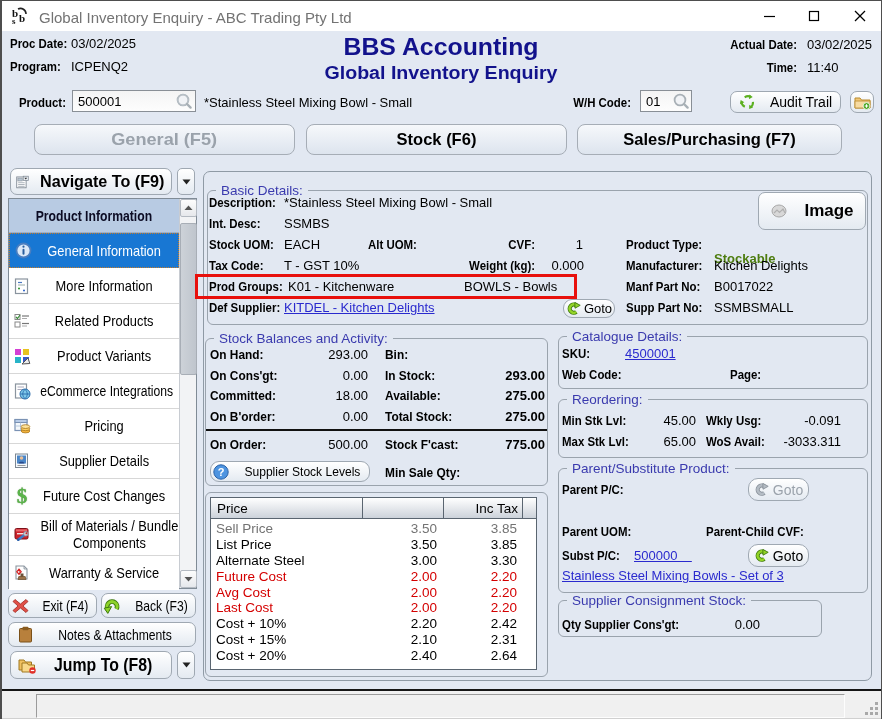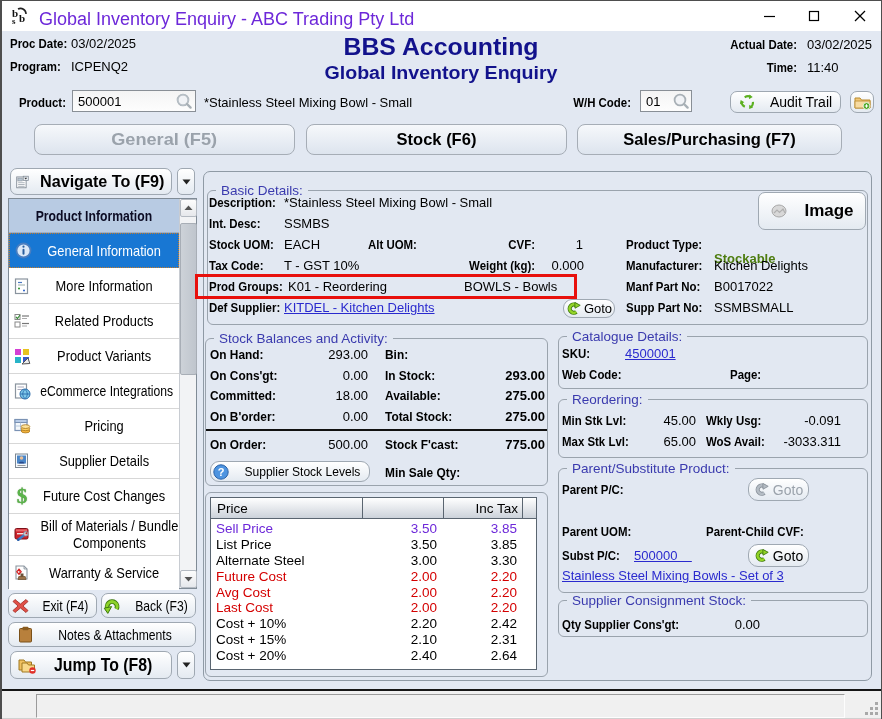--- a/index.html
+++ b/index.html
@@ -2,21 +2,21 @@
 <html><head>
 <meta charset="utf-8">
 <style>
 * { margin:0; padding:0; box-sizing:border-box; }
 html,body { width:882px; height:719px; overflow:hidden; }
 body { font-family:"Liberation Sans", sans-serif; font-size:13px; color:#000; position:relative; background:#e2e8f2; }
 .abs { position:absolute; }
 .b { font-weight:bold; }
 .win-frame { position:absolute; inset:0; border-left:2px solid #4e4e4e; border-right:1px solid #4e4e4e; border-top:1px solid #4e4e4e; pointer-events:none; z-index:99; }
 .titlebar { position:absolute; left:2px; top:1px; width:879px; height:30px; background:#fff; }
-.title-text { position:absolute; left:37px; top:8px; font-size:18px; color:#6d28d9; }
+.title-text { position:absolute; left:37px; top:8px; font-size:15px; color:#737373; }
 .grp { position:absolute; border:1px solid #9aa3ad; border-radius:6px; }
 .gtitle { position:absolute; top:-8px; left:8px; background:#e2e8f2; padding:0 5px; color:#3a3aae; font-size:13.5px; white-space:nowrap; }
 .lbl { position:absolute; font-weight:bold; white-space:nowrap; transform:scaleX(0.88); transform-origin:0 50%; }
 .lbl.ra { transform-origin:100% 50%; }
 .val { position:absolute; white-space:nowrap; }
 .ra { text-align:right; }
 .btn { position:absolute; display:flex; align-items:center; justify-content:center; background:linear-gradient(#ffffff,#e4eaf1); border:1px solid #9fa8b2; border-radius:7px; white-space:nowrap; }
 .link { color:#2a2ace; text-decoration:underline; white-space:nowrap; position:absolute; }
 .tab { position:absolute; top:124px; height:31px; display:flex; align-items:center; justify-content:center; background:linear-gradient(#f6f8fb,#dde4ee); border:1px solid #a6adb6; border-radius:8px; font-size:16.5px; font-weight:bold; }
 .item { position:absolute; left:0; width:170px; display:flex; align-items:center; border-bottom:1px solid #d7d7d7; background:#fff; }
@@ -309,21 +309,21 @@
 <div class="lbl" style="left:209px;top:237px;">Stock UOM:</div>
 <div class="val" style="left:284px;top:237px;">EACH</div>
 <div class="lbl" style="left:368px;top:237px;">Alt UOM:</div>
 <div class="lbl ra" style="left:435px;top:237px;width:100px;">CVF:</div>
 <div class="val ra" style="left:483px;top:237px;width:100px;">1</div>
 <div class="lbl" style="left:209px;top:258px;">Tax Code:</div>
 <div class="val" style="left:284px;top:258px;">T - GST 10%</div>
 <div class="lbl ra" style="left:435px;top:258px;width:100px;">Weight (kg):</div>
 <div class="val ra" style="left:484px;top:258px;width:100px;">0.000</div>
 <div class="lbl" style="left:209px;top:279px;">Prod Groups:</div>
-<div class="val" style="left:288px;top:279px;">K01 - Reordering</div>
+<div class="val" style="left:288px;top:279px;">K01 - Kitchenware</div>
 <div class="val" style="left:464px;top:279px;">BOWLS - Bowls</div>
 <div class="abs" style="left:195px;top:274px;width:382px;height:25px;border:3px solid #e8100c;z-index:5;"></div>
 <div class="lbl" style="left:209px;top:300px;">Def Supplier:</div>
 <a class="link" style="left:284px;top:300px;">KITDEL - Kitchen Delights</a>
 <div class="btn" style="left:563px;top:299px;width:52px;height:19px;font-size:13px;border-radius:9px;">
   <svg width="15" height="13" viewBox="0 0 15 13" style="margin-right:3px;">
       <path d="M10.3 9.9 A4.1 4.1 0 1 1 10.3 3.4" fill="none" stroke="#3f7a0e" stroke-width="4.2"></path>
       <path d="M10.3 9.9 A4.1 4.1 0 1 1 10.3 3.4" fill="none" stroke="#93d428" stroke-width="2.4"></path>
       <path d="M8.8 0.4 L14.2 3.3 L9 6.2 z" fill="#93d428" stroke="#3f7a0e" stroke-width="0.9"></path>
     </svg>
@@ -380,21 +380,21 @@
 <div class="grp" style="left:205px;top:492px;width:343px;height:185px;"></div>
 <div class="abs" style="left:210px;top:497px;width:327px;height:173px;background:#fff;border:1px solid #5a6570;">
   <div class="abs" style="left:0;top:0;width:325px;height:21px;background:linear-gradient(#ffffff,#ccd2da);border-bottom:1px solid #5a6570;"></div>
   <div class="abs" style="left:6px;top:3px;font-size:13.5px;">Price</div>
   <div class="abs ra" style="left:132px;top:3px;width:175px;font-size:13.5px;">Inc Tax</div>
   <div class="abs" style="left:151px;top:0;width:1px;height:21px;background:#5a6570;"></div>
   <div class="abs" style="left:232px;top:0;width:1px;height:21px;background:#5a6570;"></div>
   <div class="abs" style="left:311px;top:0;width:1px;height:21px;background:#5a6570;"></div>
 </div>
 <div class="abs" style="left:210px;top:521px;width:327px;font-size:13.5px;">
-  <div style="position:relative;height:15.9px;color:#6d28d9;">
+  <div style="position:relative;height:15.9px;color:#737373;">
       <span style="position:absolute;left:6px;">Sell Price</span>
       <span class="ra" style="position:absolute;left:52px;width:175px;">3.50</span>
       <span class="ra" style="position:absolute;left:132px;width:175px;">3.85</span>
     </div>
   <div style="position:relative;height:15.9px;">
       <span style="position:absolute;left:6px;">List Price</span>
       <span class="ra" style="position:absolute;left:52px;width:175px;">3.50</span>
       <span class="ra" style="position:absolute;left:132px;width:175px;">3.85</span>
     </div>
   <div style="position:relative;height:15.9px;">
@@ -470,21 +470,21 @@
 <a class="link" style="left:634px;top:548px;">500000&nbsp;&nbsp;&nbsp;&nbsp;</a>
 <div class="btn" style="left:748px;top:544px;width:61px;height:23px;font-size:14px;border-radius:10px;">
   <svg width="15" height="13" viewBox="0 0 15 13" style="margin-right:4px;">
       <path d="M10.3 9.9 A4.1 4.1 0 1 1 10.3 3.4" fill="none" stroke="#3f7a0e" stroke-width="4.2"></path>
       <path d="M10.3 9.9 A4.1 4.1 0 1 1 10.3 3.4" fill="none" stroke="#93d428" stroke-width="2.4"></path>
       <path d="M8.8 0.4 L14.2 3.3 L9 6.2 z" fill="#93d428" stroke="#3f7a0e" stroke-width="0.9"></path>
     </svg>
   Goto
 </div>
 <a class="link" style="left:562px;top:568px;">Stainless Steel Mixing Bowls - Set of 3</a>
-<div class="grp" style="left:558px;top:600px;width:310px;height:37px;">
+<div class="grp" style="left:558px;top:600px;width:264px;height:37px;">
     <span class="gtitle">Supplier Consignment Stock:</span>
   </div>
 <div class="lbl" style="left:562px;top:617px;">Qty Supplier Cons'gt:</div>
 <div class="val ra" style="left:660px;top:617px;width:100px;">0.00</div>
 
 <div class="abs" style="left:0;top:689px;width:882px;height:2px;background:#151515;"></div>
 <div class="abs" style="left:0;top:691px;width:882px;height:28px;background:#f0f0f0;border-bottom:1px solid #d0d0d0;">
   <div class="abs" style="left:36px;top:3px;width:809px;height:24px;border-top:1px solid #9b9b9b;border-left:1px solid #9b9b9b;border-bottom:1px solid #fdfdfd;border-right:1px solid #fdfdfd;background:#f0f0f0;"></div>
   <svg class="abs" style="right:3px;bottom:2px;" width="14" height="14" viewBox="0 0 14 14">
     <g fill="#a8a8a8">

